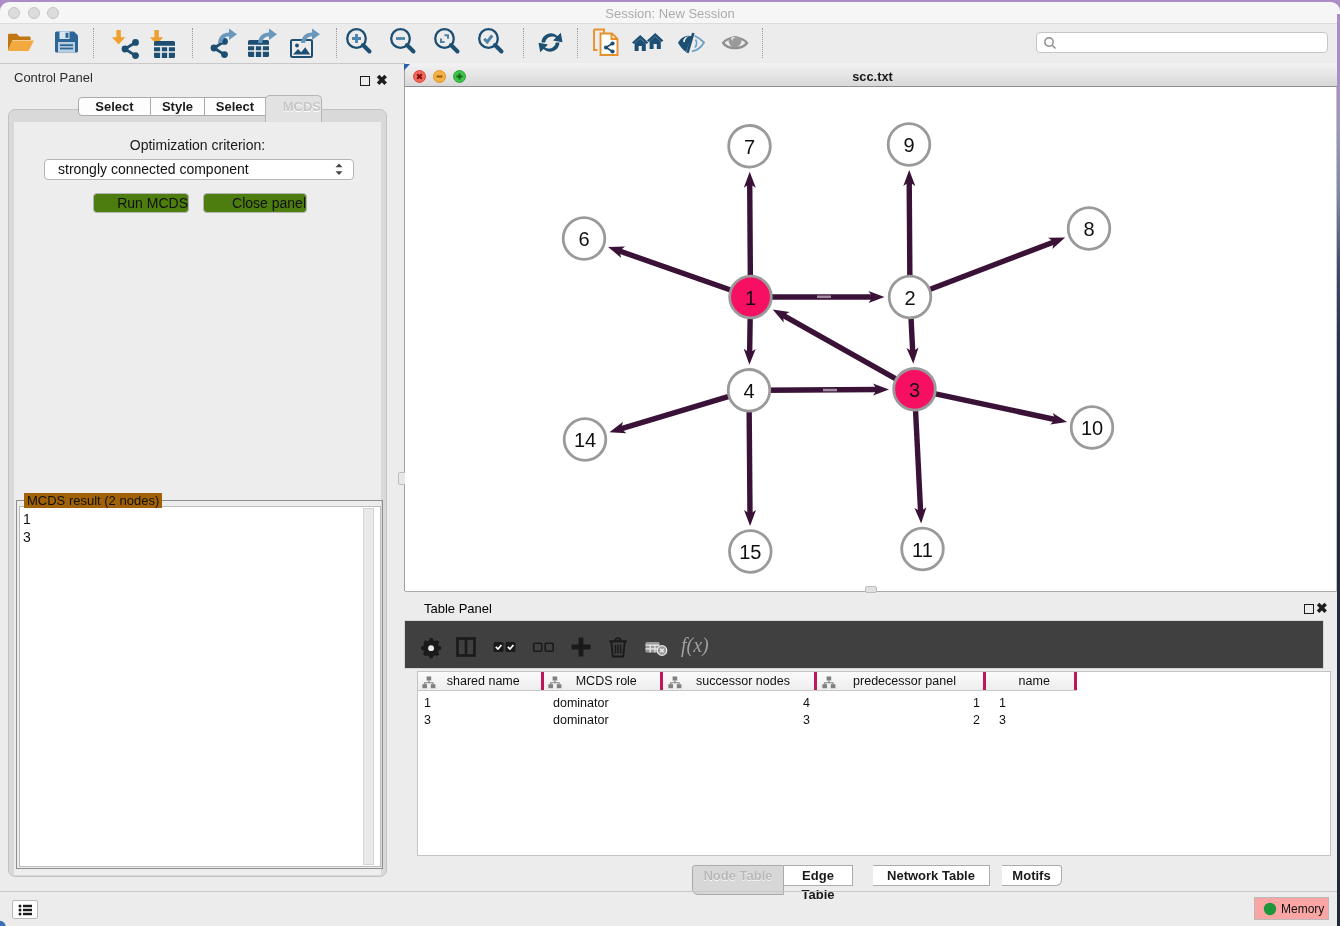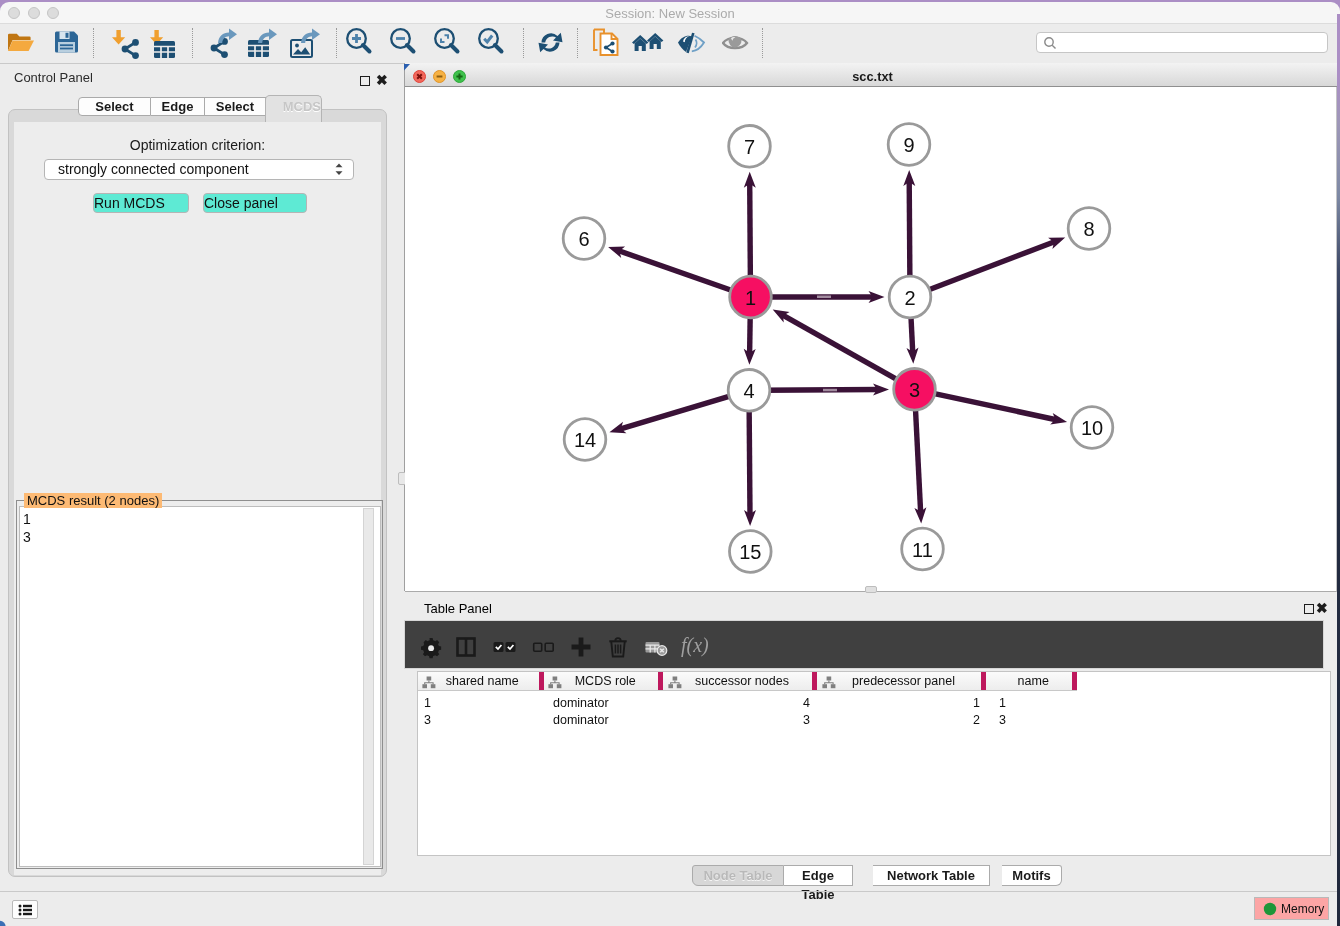--- a/index.html
+++ b/index.html
@@ -12,40 +12,40 @@
 #redge{position:absolute;left:1337px;top:14px;width:3px;height:912px;background:linear-gradient(#ab8ec5 0%,#ab8ec5 7%,#9e97b8 12%,#7d89a4 20%,#3f4a68 28%,#28324e 36%,#232c42 46%,#20283c 100%)}
 #cp-title{position:absolute;left:14px;top:70px;font-size:13px;color:#2b2b2b}
 .sqbtn{position:absolute;width:8px;height:8px;border:1.6px solid #1c1c1c}
 .xbtn{position:absolute;font-size:14px;font-weight:bold;color:#1c1c1c}
 #cp-outer{position:absolute;left:8px;top:109px;width:379px;height:768px;background:#d9d9d9;border:1px solid #c2c2c2;border-radius:7px;box-sizing:border-box}
 #cp-inner{position:absolute;left:14px;top:122px;width:367px;height:753px;background:#ededed}
 .tab{position:absolute;top:97px;height:19px;background:#fdfdfd;border:1px solid #aaa;box-sizing:border-box;font-size:13px;font-weight:bold;color:#1a1a1a;text-align:center;line-height:18px}
 #tab-mcds{position:absolute;left:265px;top:95px;width:57px;height:27px;background:#e2e2e2;border:1px solid #b4b4b4;border-bottom:none;border-radius:5px 5px 0 0;box-sizing:border-box;font-size:13px;font-weight:bold;color:#c6c6c6;text-shadow:0 1px 0 #fff;text-align:right;line-height:21px}
 #optlabel{position:absolute;left:0;top:137px;width:395px;text-align:center;font-size:14px;color:#1a1a1a}
 #dropdown{position:absolute;left:44px;top:159px;width:310px;height:21px;background:#fff;border:1px solid #b5b5b5;border-radius:4px;box-sizing:border-box;font-size:14px;color:#111;line-height:19px;padding-left:13px}
-.btn{position:absolute;top:193px;height:18px;background:#5eead4;border:1px solid #b5b5b5;border-radius:4px;font-size:14px;color:#111;text-align:left;line-height:18px}
+.btn{position:absolute;top:193px;height:18px;background:#4d7c0f;border:1px solid #b5b5b5;border-radius:4px;font-size:14px;color:#111;text-align:right;line-height:18px}
 #fieldset{position:absolute;left:16px;top:500px;width:367px;height:369px;border:1px solid #8e8e8e;box-sizing:border-box}
-#fslegend{position:absolute;left:24px;top:493px;background:#fdba74;padding:0 3px;font-size:13px;color:#111}
+#fslegend{position:absolute;left:24px;top:493px;background:#a16207;padding:0 3px;font-size:13px;color:#111}
 #fswhite{position:absolute;left:19px;top:506px;width:362px;height:361px;background:#fff;border:1px solid #bdbdbd;box-sizing:border-box}
 #fsscroll{position:absolute;left:363px;top:508px;width:11px;height:357px;background:#e9e9e9;border:1px solid #d4d4d4;box-sizing:border-box}
 #vline{position:absolute;left:404px;top:63px;width:1px;height:528px;background:#9f9f9f}
 #vdimple{position:absolute;left:398px;top:472px;width:8px;height:11px;background:#e8e8e8;border:1px solid #bdbdbd;border-radius:2px}
 #nwtitle{position:absolute;left:405px;top:63px;width:935px;height:24px;background:linear-gradient(#f3f3f3,#d8d8d8);border-bottom:1px solid #8f8f8f;box-sizing:border-box}
 #nwtext{position:absolute;left:407px;top:69px;width:931px;text-align:center;font-size:12.8px;font-weight:bold;color:#1a1a1a}
 .mac{position:absolute;top:70px;width:13px;height:13px;border-radius:50%;box-sizing:border-box}
 #nwcanvas{position:absolute;left:405px;top:87px;width:931px;height:504px;background:#fff;border-right:1px solid #c4c4c4;border-bottom:1px solid #aaa;box-sizing:content-box}
 #nwdimple{position:absolute;left:865px;top:586px;width:10px;height:5px;background:#e0e0e0;border:1px solid #bdbdbd;border-radius:2px}
 #tp-title{position:absolute;left:424px;top:601px;font-size:13px;color:#000000}
 #tp-toolbox{position:absolute;left:404px;top:620px;width:920px;height:49px;background:#404040;border:1px solid #d6d6d6;box-sizing:border-box}
 #tp-white{position:absolute;left:417px;top:671px;width:914px;height:185px;background:#fff;border:1px solid #c4c4c4;box-sizing:border-box}
 #tp-header{position:absolute;left:418px;top:672px;width:659px;height:19px;background:linear-gradient(#fbfbfb,#ededed);border-bottom:1px solid #c8c8c8;box-sizing:border-box}
-.hcol{position:absolute;top:672px;height:18px;border-right:5px solid #be185d;box-sizing:border-box;font-size:12.5px;color:#111;text-align:center;line-height:18px;padding-left:9px}
+.hcol{position:absolute;top:672px;height:18px;border-right:3px solid #be185d;box-sizing:border-box;font-size:12.5px;color:#111;text-align:center;line-height:18px;padding-left:9px}
 .cell{position:absolute;font-size:12.5px;color:#111;height:17px;line-height:17px}
 .btab{position:absolute;top:865px;height:21px;background:#fff;border:1px solid #ababab;box-sizing:border-box;font-size:13px;font-weight:bold;color:#1a1a1a;text-align:center;line-height:19px}
-#btab-node{position:absolute;left:692px;top:865px;width:92px;height:21px;background:#d7d7d7;border:1px solid #ababab;border-radius:3px 0 0 6px;box-sizing:border-box;font-size:13px;font-weight:bold;color:#b9b9b9;text-shadow:0 1px 0 #f5f5f5;text-align:center;line-height:19px}
+#btab-node{position:absolute;left:692px;top:865px;width:92px;height:30px;background:#d7d7d7;border:1px solid #ababab;border-radius:3px 0 0 6px;box-sizing:border-box;font-size:13px;font-weight:bold;color:#b9b9b9;text-shadow:0 1px 0 #f5f5f5;text-align:center;line-height:19px}
 #statusline{position:absolute;left:0;top:891px;width:1340px;height:1px;background:#c9c9c9}
 #listbtn{position:absolute;left:12px;top:900px;width:26px;height:19px;background:#fdfdfd;border:1px solid #b9b9b9;border-radius:2px;box-sizing:border-box}
 #membtn{position:absolute;left:1254px;top:897px;width:75px;height:23px;background:#fca5a5;border:1px solid #b9b9b9;box-sizing:border-box;font-size:12px;color:#111}
 </style></head>
 <body>
 <div id="deskstrip"></div>
 <div id="titlebar"></div>
 <div class="tl" style="left:8px"></div>
 <div class="tl" style="left:28px"></div>
 <div class="tl" style="left:47px"></div>
@@ -202,21 +202,21 @@
         <line x1="10.2" y1="10.2" x2="13.5" y2="13.5" stroke="#8a8a8a" stroke-width="1.4"></line>
       </svg>
     </div>
 </div>
 <div id="cp-title">Control Panel</div>
 <div class="sqbtn" style="left:360px;top:76px"></div>
 <div class="xbtn" style="left:376px;top:72px">✖</div>
 <div id="cp-outer"></div>
 <div id="cp-inner"></div>
 <div class="tab" style="left:78px;width:73px;border-radius:4px 0 0 4px">Select</div>
-<div class="tab" style="left:151px;width:54px;border-left:none">Edge</div>
+<div class="tab" style="left:151px;width:54px;border-left:none">Style</div>
 <div class="tab" style="left:205px;width:61px;border-left:none">Select</div>
 <div id="tab-mcds">MCDS</div>
 <div id="optlabel">Optimization criterion:</div>
 <div id="dropdown">strongly connected component
 <svg width="10" height="15" style="position:absolute;right:9px;top:2px">
       <path d="M1.5 5.2 L5 1.4 L8.5 5.2 Z" fill="#444"></path>
       <path d="M1.5 9.3 L5 13.1 L8.5 9.3 Z" fill="#444"></path>
     </svg>
 </div>
 <div class="btn" style="left:93px;width:94px">Run MCDS</div>

